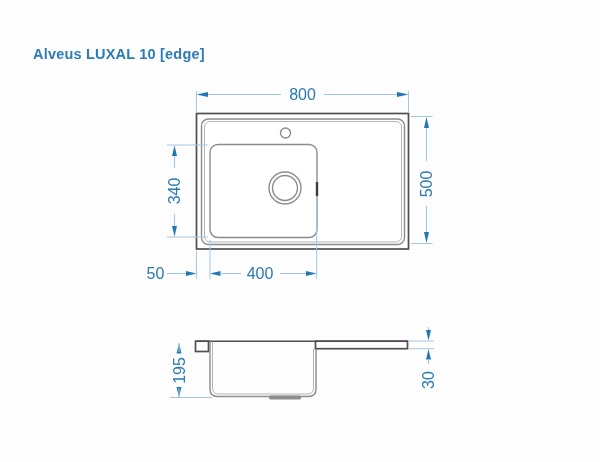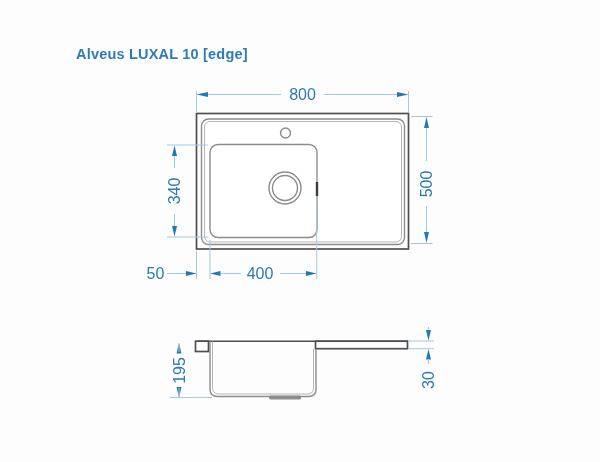--- a/index.html
+++ b/index.html
@@ -1,19 +1,19 @@
 <!DOCTYPE html>
 <html><head>
 <meta charset="utf-8">
 <style>
   html,body{margin:0;padding:0;background:#ffffff;}
   .page{position:relative;width:600px;height:462px;background:#fdfdfd;overflow:hidden;
         font-family:"Liberation Sans", sans-serif;}
   .title{position:absolute;left:33px;top:46px;font-size:14.5px;font-weight:600;
-         color:#2d7cb5;letter-spacing:0.2px;margin-left:43px;}
+         color:#2d7cb5;letter-spacing:0.2px;}
   svg{position:absolute;left:0;top:0;}
   
   .dark{stroke:#4f4f4f;stroke-width:1.7;fill:#ffffff;}
   .mid{stroke:#8c8c8c;stroke-width:1.4;fill:none;}
   .midf{stroke:#8c8c8c;stroke-width:1.4;fill:#ffffff;}
   .light{stroke:#b5b5b5;stroke-width:1;fill:none;}
   .darkline{stroke:#4f4f4f;stroke-width:1.5;fill:none;}
   .overflow{stroke:#3d3d3d;stroke-width:2.4;}
   .boss{fill:#8d8d8d;stroke:none;}
   

